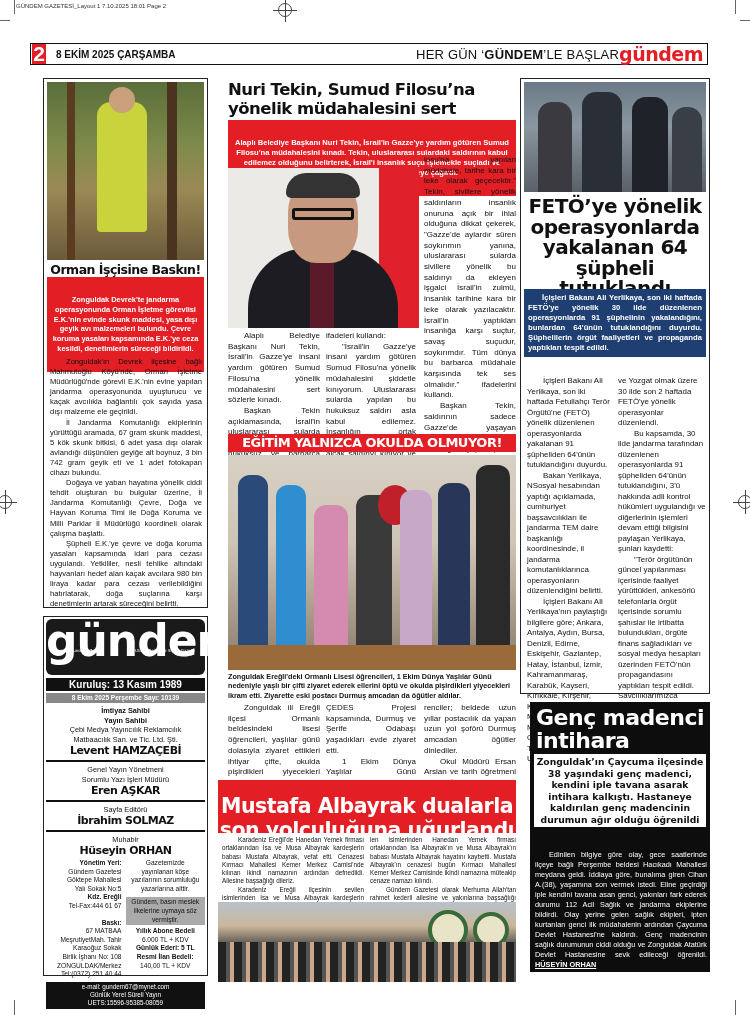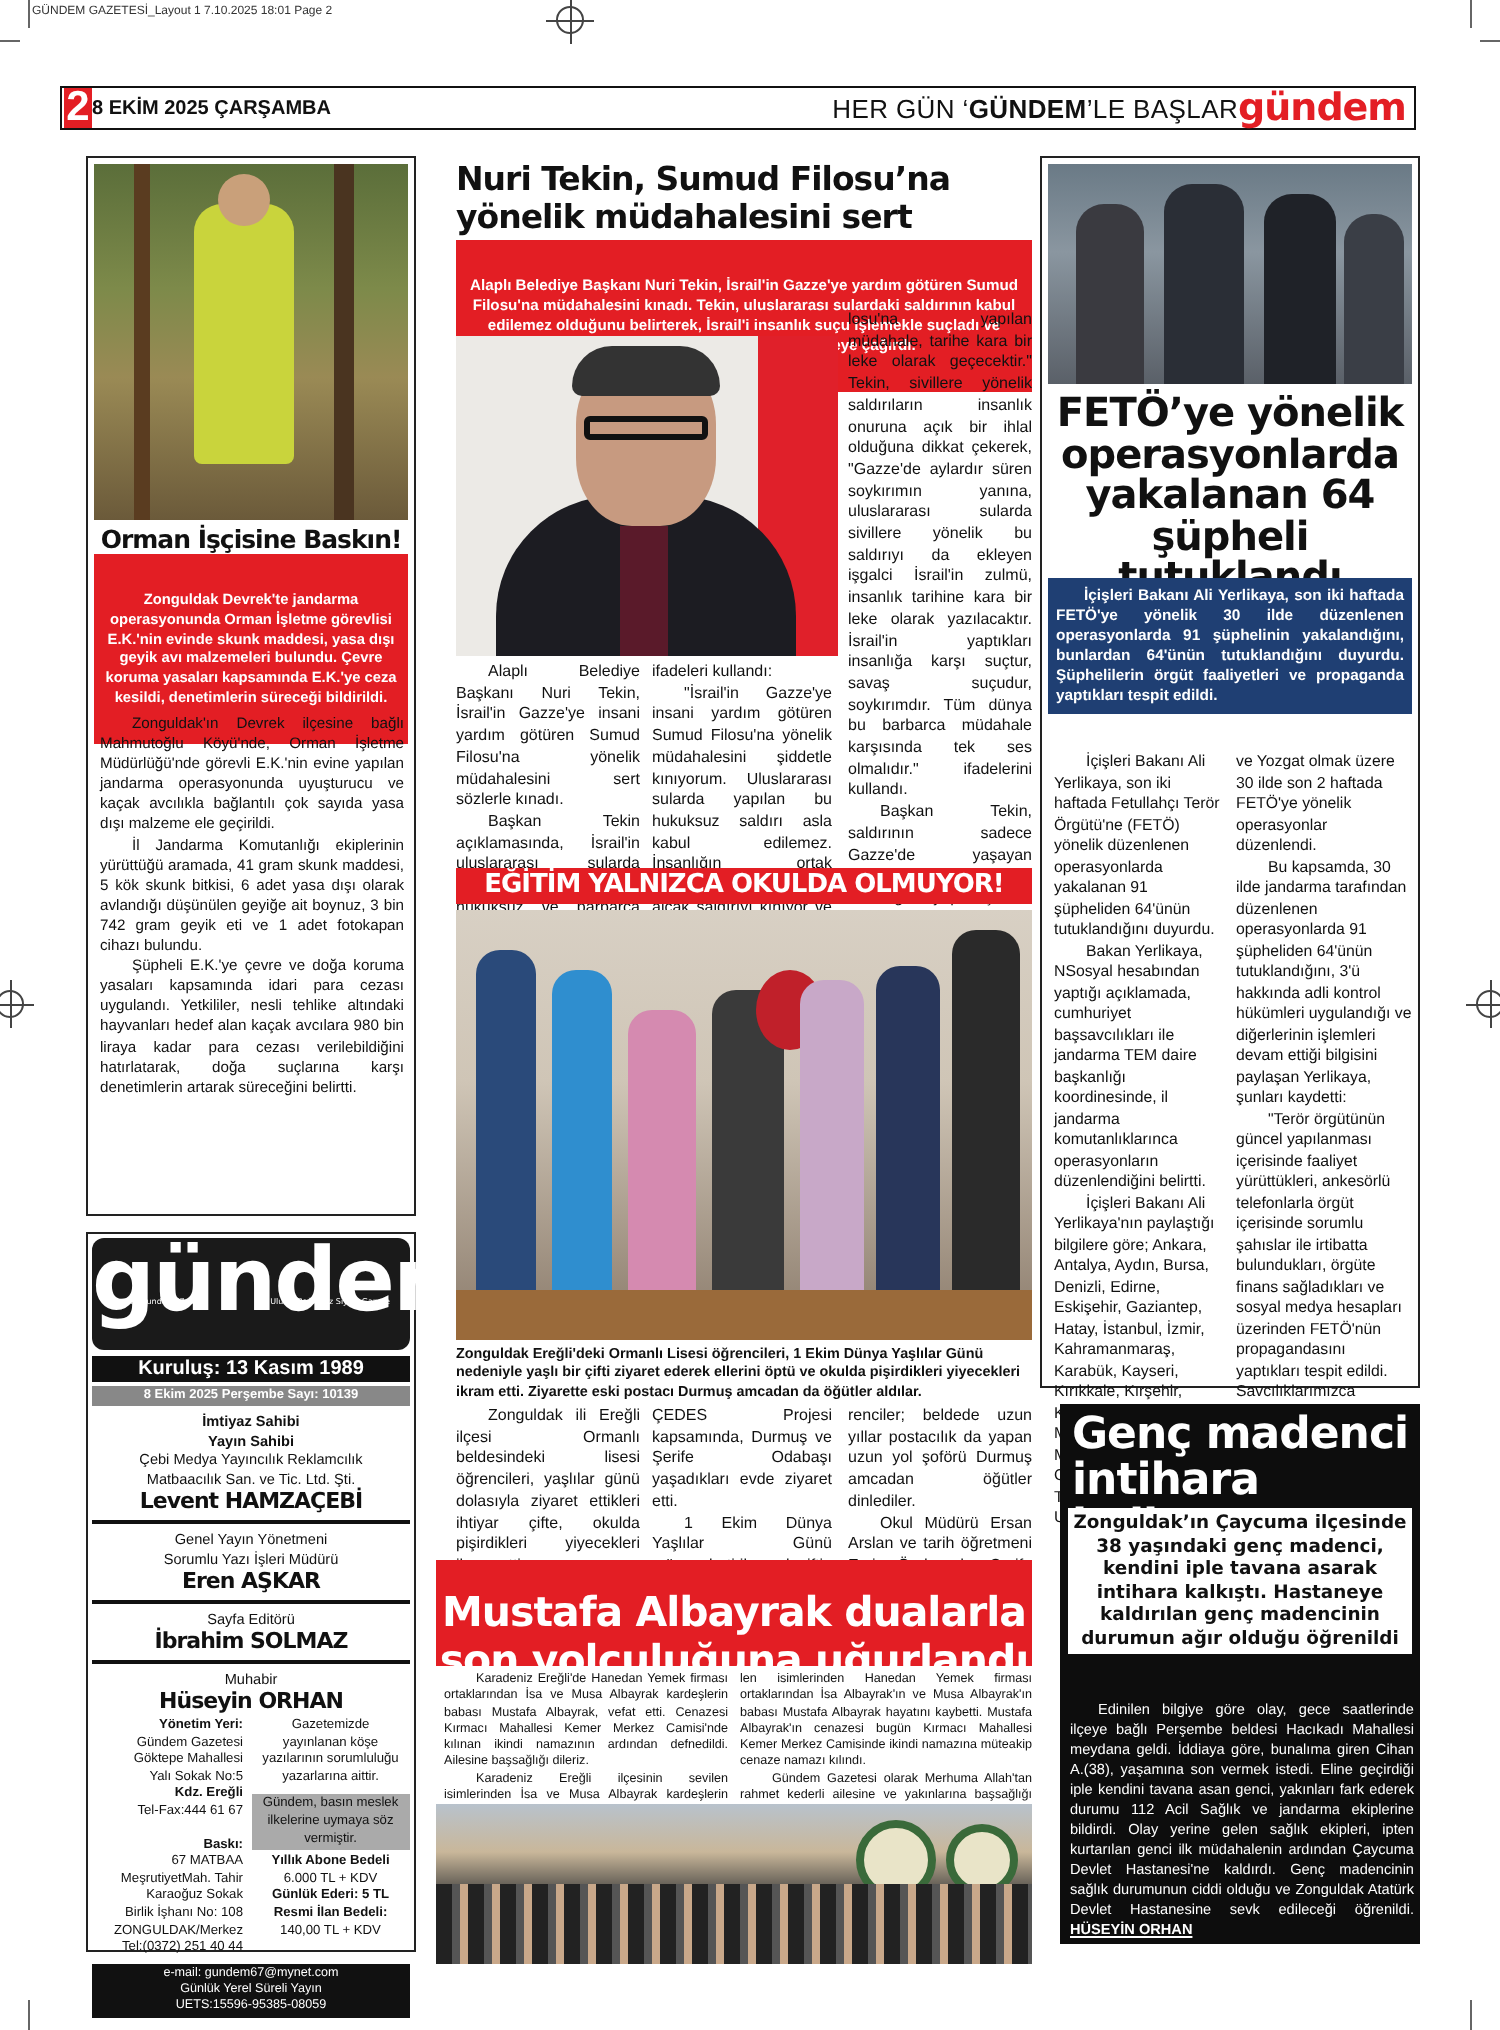--- a/index.html
+++ b/index.html
@@ -5,21 +5,21 @@
 *{box-sizing:border-box;margin:0;padding:0}
 body{width:750px;height:1015px;background:#fff;position:relative;overflow:hidden;font-family:"Liberation Sans",sans-serif;color:#111}
 .abs{position:absolute}
 .slug{left:16px;top:3px;font-size:6px;color:#333}
 .reg{width:14px;height:14px;border:1px solid #444;border-radius:50%}
 .reg:before{content:"";position:absolute;left:-6px;top:6px;width:24px;height:1px;background:#444}
 .reg:after{content:"";position:absolute;left:6px;top:-6px;width:1px;height:24px;background:#444}
 .trim{background:#666}
 .hdr{left:30px;top:43px;width:678px;height:22px;border:1px solid #111;display:flex;align-items:center}
 .pgnum{background:#e31e24;color:#fff;font-weight:bold;font-size:21px;width:14px;height:20px;display:flex;align-items:center;justify-content:center;margin-left:1px}
-.hdate{font-size:10px;font-weight:bold;width:160px}
+.hdate{font-size:10px;font-weight:bold;margin-left:10px;width:160px}
 .slogan{font-size:13px;flex:1;text-align:right;letter-spacing:.2px}
 .slogan b{font-weight:bold}
 .brand{color:#e31e24;font-family:"DejaVu Sans",sans-serif;font-weight:bold;font-size:19px;margin-right:4px;letter-spacing:-.5px}
 .col{position:absolute;border:1px solid #222}
 .txt{font-size:8px;line-height:10.7px;text-align:justify}
 .txt p{text-indent:16px}
 .redbox{background:#e31e24;color:#fff;font-weight:bold;text-align:center;font-size:8.3px;line-height:10.5px;padding:18px 4px}
 .h-big{font-family:"DejaVu Sans",sans-serif;font-weight:bold;letter-spacing:-.5px}
 .photo{position:absolute;overflow:hidden}
 .byline{font-weight:bold;text-decoration:underline;color:#e31e24;text-align:right;display:block}
@@ -55,21 +55,22 @@
   <div class="photo" style="left:3px;top:3px;width:157px;height:178px;background:linear-gradient(180deg,#5b6e3a 0%,#7d8a4a 35%,#9a8a55 60%,#6b5a3a 100%)">
     <div style="position:absolute;left:50px;top:20px;width:50px;height:130px;background:#c9d43c;border-radius:14px 14px 4px 4px"></div>
     <div style="position:absolute;left:62px;top:5px;width:26px;height:26px;background:#c9a07a;border-radius:50%"></div>
     <div style="position:absolute;left:20px;top:0;width:8px;height:178px;background:#5a3c20"></div>
     <div style="position:absolute;left:120px;top:0;width:10px;height:178px;background:#4a3420"></div>
   </div>
   <div class="h-big" style="position:absolute;left:3px;top:183px;width:157px;text-align:center;font-size:12.5px">Orman İşçisine Baskın!</div>
   <div class="redbox" style="position:absolute;left:3px;top:198px;width:157px;font-size:7.4px;line-height:9.8px">Zonguldak Devrek'te jandarma operasyonunda Orman İşletme görevlisi E.K.'nin evinde skunk maddesi, yasa dışı geyik avı malzemeleri bulundu. Çevre koruma yasaları kapsamında E.K.'ye ceza kesildi, denetimlerin süreceği bildirildi.</div>
   <div class="txt" style="position:absolute;left:6px;top:278px;width:152px;font-size:7.6px;line-height:10.1px">
     <p>Zonguldak'ın Devrek ilçesine bağlı Mahmutoğlu Köyü'nde, Orman İşletme Müdürlüğü'nde görevli E.K.'nin evine yapılan jandarma operasyonunda uyuşturucu ve kaçak avcılıkla bağlantılı çok sayıda yasa dışı malzeme ele geçirildi.</p>
-    <p>İl Jandarma Komutanlığı ekiplerinin yürüttüğü aramada, 41 gram skunk maddesi, 5 kök skunk bitkisi, 6 adet yasa dışı olarak avlandığı düşünülen geyiğe ait boynuz, 3 bin 742 gram geyik eti ve 1 adet fotokapan cihazı bulundu.</p>
+    <p>İl Jandarma Komutanlığı ekiplerinin yürüttüğü aramada, 67 gram skunk maddesi, 5 kök skunk bitkisi, 6 adet yasa dışı olarak avlandığı düşünülen geyiğe ait boynuz, 3 bin 742 gram geyik eti ve 1 adet fotokapan cihazı bulundu.</p>
+    <p>Doğaya ve yaban hayatına yönelik ciddi tehdit oluşturan bu bulgular üzerine, İl Jandarma Komutanlığı Çevre, Doğa ve Hayvan Koruma Timi ile Doğa Koruma ve Milli Parklar İl Müdürlüğü koordineli olarak çalışma başlattı.</p>
     <p>Şüpheli E.K.'ye çevre ve doğa koruma yasaları kapsamında idari para cezası uygulandı. Yetkililer, nesli tehlike altındaki hayvanları hedef alan kaçak avcılara 980 bin liraya kadar para cezası verilebildiğini hatırlatarak, doğa suçlarına karşı denetimlerin artarak süreceğini belirtti.</p>
   </div>
 </div>
 
 <div class="col" style="left:43px;top:616px;width:165px;height:360px;padding:2px;font-size:7.3px">
   <div class="mast-logo"><span>gündem</span>
     <small style="left:14px">www.gundem67.com</small><small style="right:10px">Ulusal Bağımsız Siyasi Gazete</small></div>
   <div class="blackbar" style="margin-top:3px">Kuruluş: 13 Kasım 1989</div>
   <div class="greybar" style="margin-top:2px">8 Ekim 2025 Perşembe Sayı: 10139</div>
   <div class="mc" style="font-weight:bold;margin-top:3px;line-height:9.5px">

